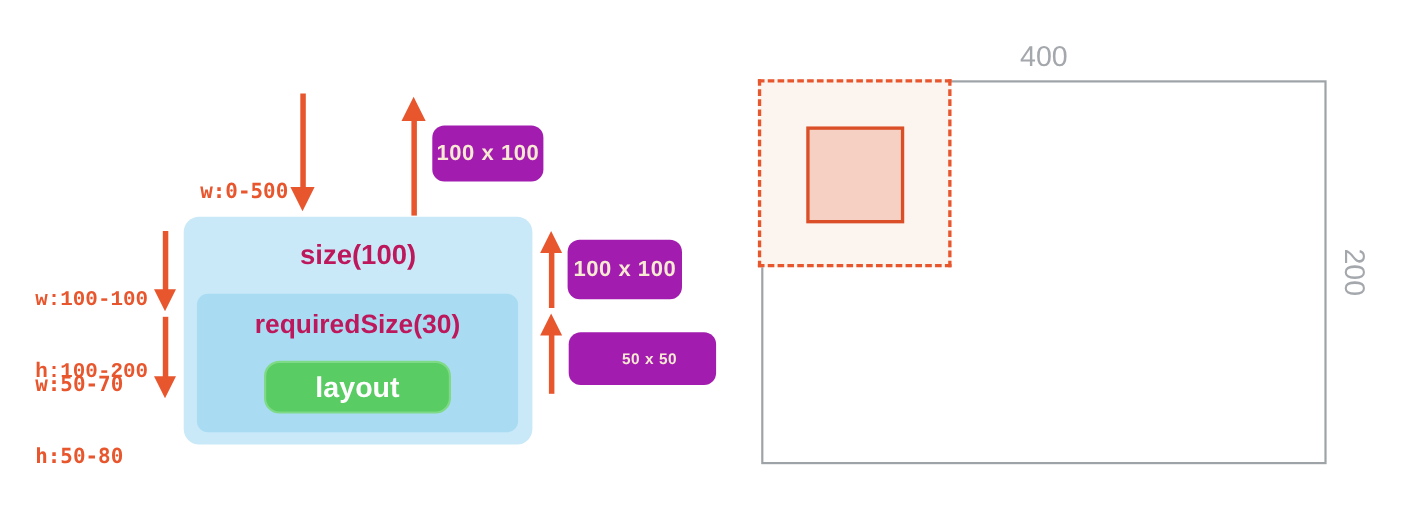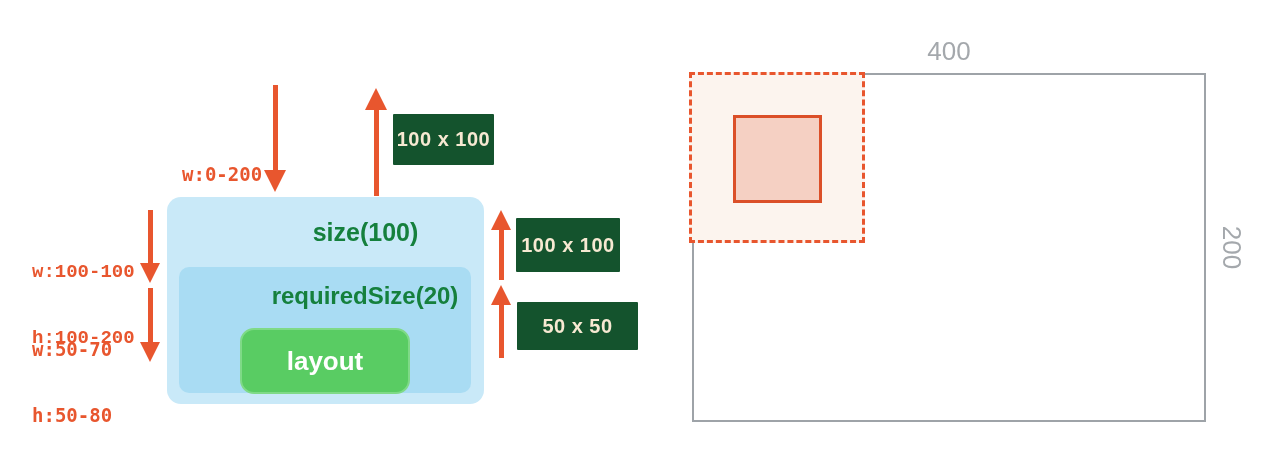--- a/index.html
+++ b/index.html
@@ -18,30 +18,30 @@
   .outer-box {
     position:absolute; left:167px; top:197px; width:317px; height:207px;
     background:#C9E9F8; border-radius:14px;
   }
   .inner-box {
     position:absolute; left:179px; top:267px; width:292px; height:126px;
     background:#A9DCF3; border-radius:10px;
   }
   .box-label {
     position:absolute; display:flex; align-items:center; justify-content:center;
-    font-weight:bold; color:#15803d; font-size:25px;padding-left:40px;
+    font-weight:bold; color:#be185d; font-size:25px;
   }
   .green-box {
-    position:absolute; left:240px; top:328px; width:170px; height:66px;
+    position:absolute; left:240px; top:328px; width:170px; height:48px;
     background:#59CC63; border:2px solid #7FDA87; box-sizing:border-box;
     border-radius:14px; display:flex; align-items:center; justify-content:center;
     color:#ffffff; font-weight:bold; font-size:26px;
   }
   .badge {
-    position:absolute; background:#14532d; border-radius:1px;
+    position:absolute; background:#a21caf; border-radius:11px;
     display:flex; align-items:center; justify-content:center;
     color:#F7E9D2; font-weight:bold; font-size:20px; letter-spacing:0.5px;
   }
 
   
   .arrow { position:absolute; }
   .arrow .shaft { position:absolute; background:#E8562E; }
   .arrow .head  { position:absolute; width:0; height:0; }
   .head-down { border-left:11px solid transparent; border-right:11px solid transparent; border-top:22px solid #E8562E; }
   .head-up   { border-left:11px solid transparent; border-right:11px solid transparent; border-bottom:22px solid #E8562E; }
@@ -67,21 +67,21 @@
   }
 </style>
 </head>
 <body>
 
 <div class="canvas">
 
   <div>
 
     <div class="mono-label" style="left:182px; top:119px;">
-      <div>w:0-200</div>
+      <div>w:0-500</div>
       <div>h:0-200</div>
     </div>
 
     <div class="arrow" style="left:264px; top:85px; width:22px; height:107px;">
       <div class="shaft" style="left:8.5px; top:0; width:5px; height:88px;"></div>
       <div class="head head-down" style="left:0; top:85px;"></div>
     </div>
 
     <div class="arrow" style="left:365px; top:88px; width:22px; height:108px;">
       <div class="head head-up" style="left:0; top:0;"></div>
@@ -107,37 +107,37 @@
 
     <div class="arrow" style="left:140px; top:288px; width:20px; height:74px;">
       <div class="shaft" style="left:7.5px; top:0; width:5px; height:56px;"></div>
       <div class="head head-down-sm" style="left:0; top:54px;"></div>
     </div>
 
     <div class="outer-box"></div>
     <div class="box-label" style="left:167px; top:197px; width:317px; height:70px;">size(100)</div>
 
     <div class="inner-box"></div>
-    <div class="box-label" style="left:179px; top:267px; width:292px; height:58px; font-size:24px;">requiredSize(20)</div>
+    <div class="box-label" style="left:179px; top:267px; width:292px; height:58px; font-size:24px;">requiredSize(30)</div>
 
     <div class="green-box">layout</div>
 
     <div class="arrow" style="left:491px; top:210px; width:20px; height:70px;">
       <div class="head head-up-sm" style="left:0; top:0;"></div>
       <div class="shaft" style="left:7.5px; top:18px; width:5px; height:52px;"></div>
     </div>
 
     <div class="badge" style="left:516px; top:218px; width:104px; height:54px;">100 x 100</div>
 
     <div class="arrow" style="left:491px; top:285px; width:20px; height:73px;">
       <div class="head head-up-sm" style="left:0; top:0;"></div>
       <div class="shaft" style="left:7.5px; top:18px; width:5px; height:55px;"></div>
     </div>
 
-    <div class="badge" style="left:517px; top:302px; width:121px; height:48px; font-size:20px;">50 x 50</div>
+    <div class="badge" style="left:517px; top:302px; width:121px; height:48px; font-size:14px;padding-left:13px;">50 x 50</div>
   </div>
 
   <div>
 
     <div class="dim-label" style="left:909px; top:36px;">400</div>
 
     <div class="bounds-rect"></div>
 
     <div class="dim-label" style="left:1191px; top:232px; transform:rotate(90deg);">200</div>
 

